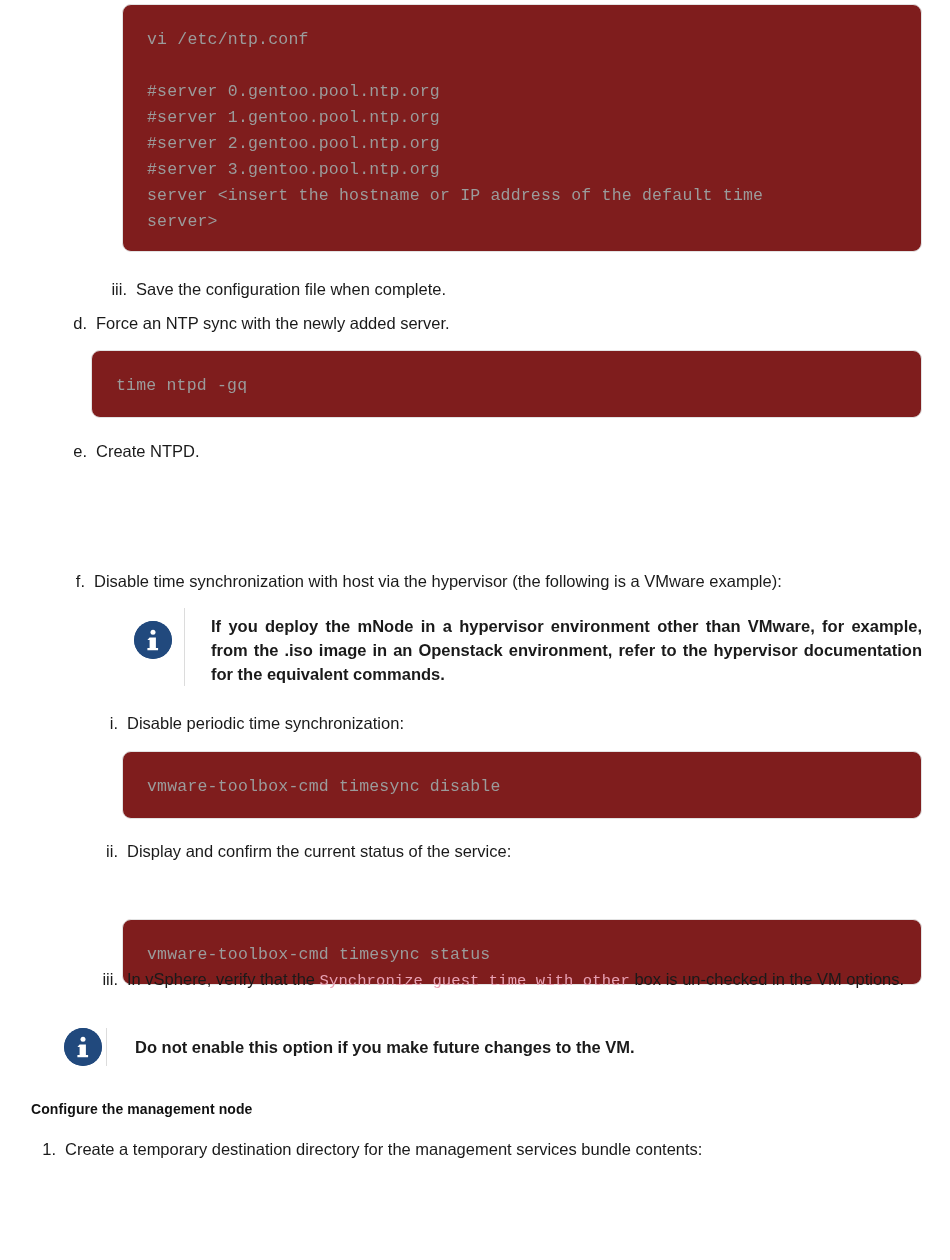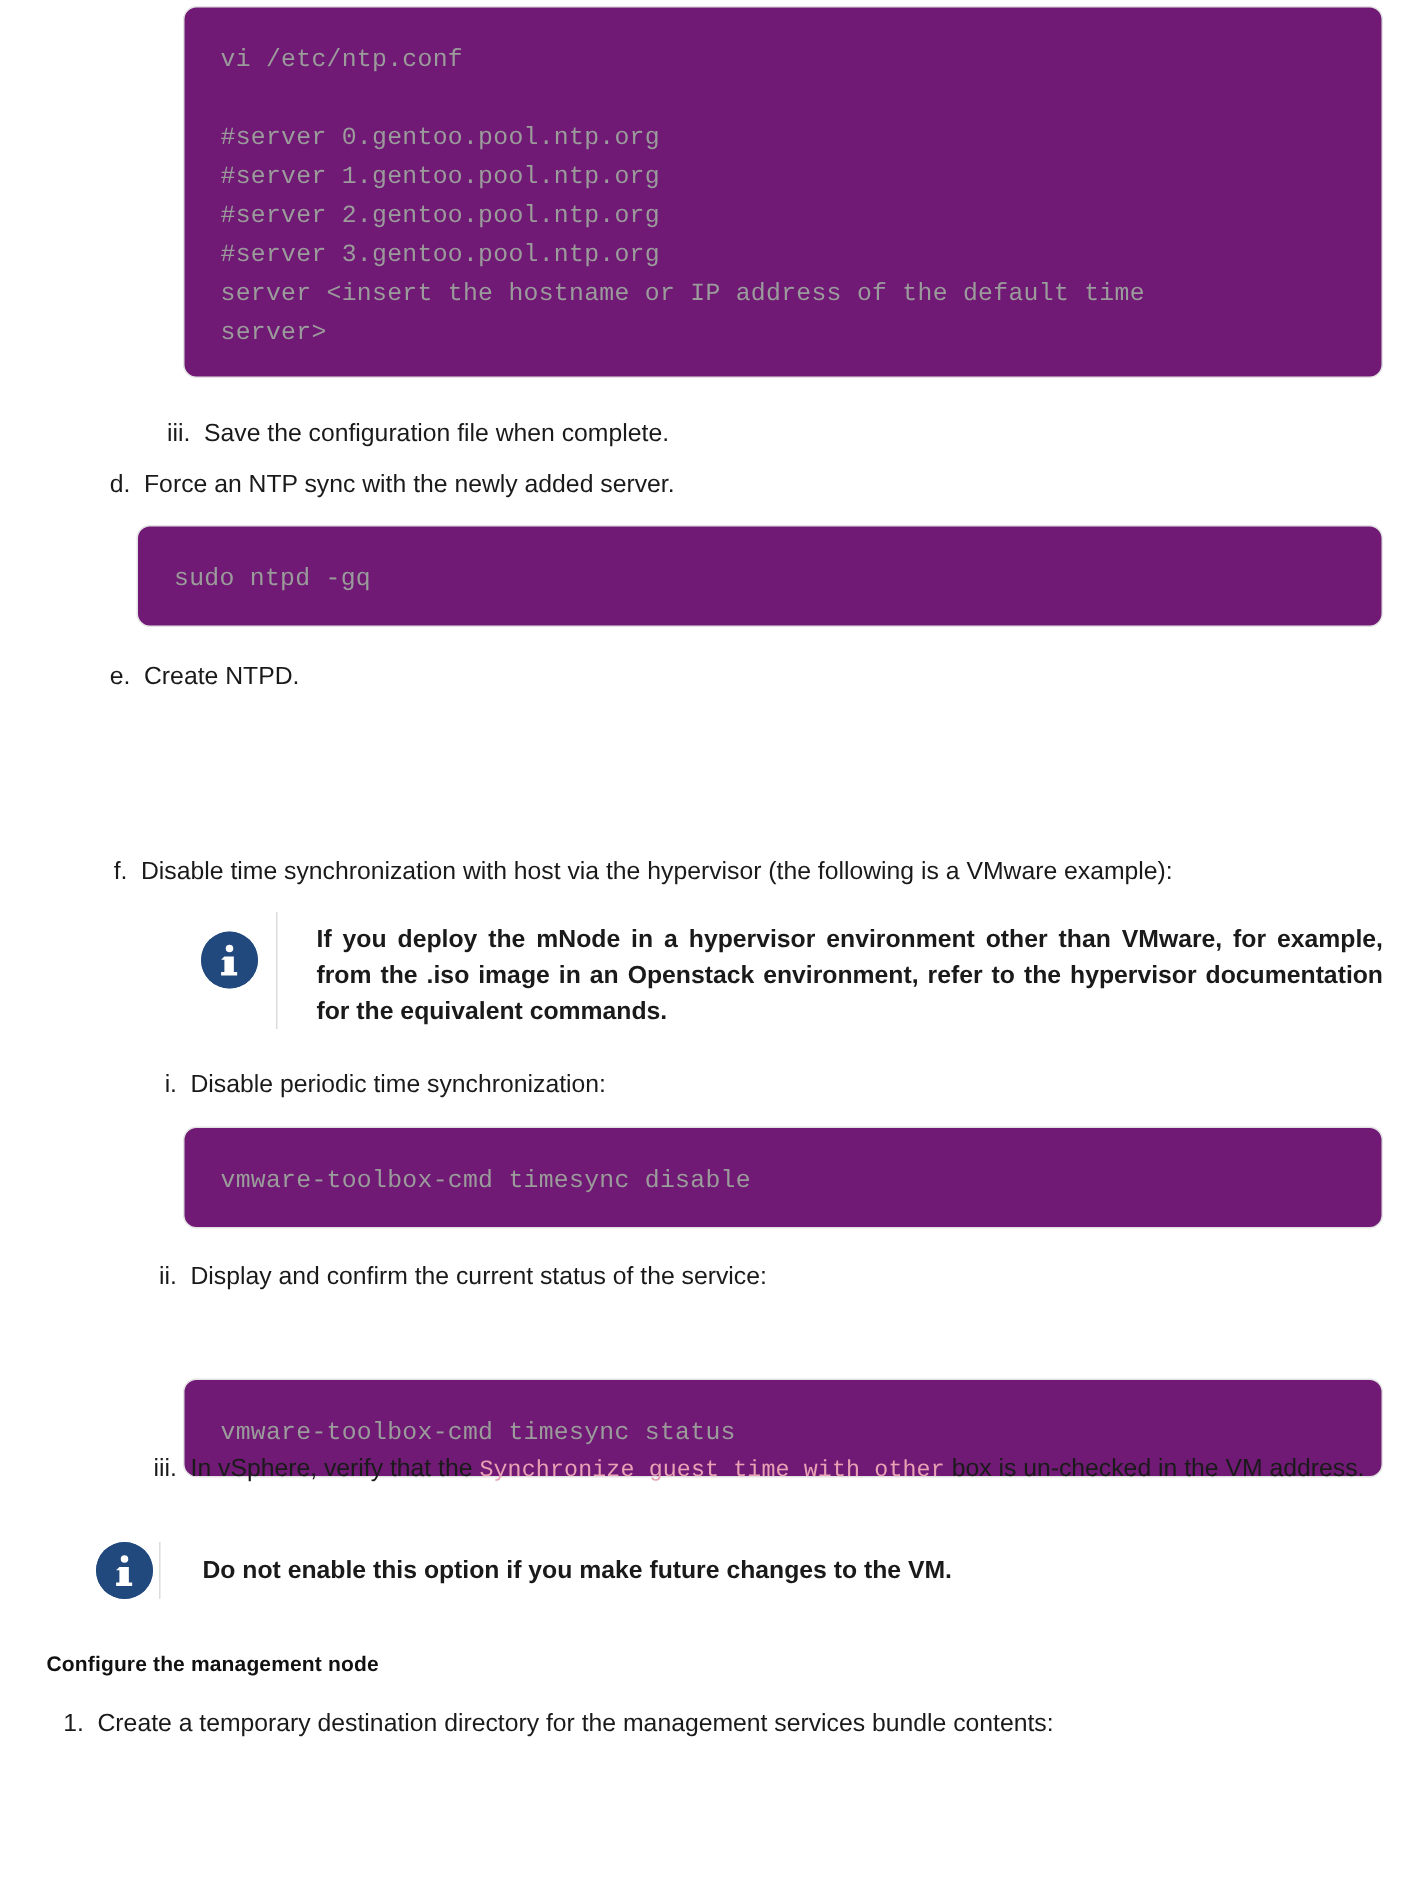--- a/index.html
+++ b/index.html
@@ -20,21 +20,21 @@
     position: relative;
     width: 950px;
     height: 1260px;
     overflow: hidden;
   }
 
   
   .code-block {
     position: absolute;
     box-sizing: border-box;
-    background: #701a75;
+    background: #7f1d1d;
     border: 1px solid #e3e3e3;
     border-radius: 9px;
     font-family: "Liberation Mono", "DejaVu Sans Mono", monospace;
     font-size: 16.5px;
     line-height: 26px;
     color: #9b9b9b;
     white-space: pre;
     padding: 22px 24px;
     letter-spacing: 0.2px;
   }
@@ -126,21 +126,21 @@
   <div class="li" style="left:96px; top:278px; width:640px;">
     <span class="marker" style="width:31px;">iii.</span>
     <span class="li-text">Save the configuration file when complete.</span>
   </div>
 
   <div class="li" style="left:62px; top:312px; width:700px;">
     <span class="marker" style="width:25px;">d.</span>
     <span class="li-text">Force an NTP sync with the newly added server.</span>
   </div>
 
-  <div class="code-block" style="left:91px; top:350px; width:831px; height:68px;">sudo ntpd -gq</div>
+  <div class="code-block" style="left:91px; top:350px; width:831px; height:68px;">time ntpd -gq</div>
 
   <div class="li" style="left:62px; top:440px; width:700px;">
     <span class="marker" style="width:25px;">e.</span>
     <span class="li-text">Create NTPD.</span>
   </div>
 
 
   <div class="li" style="left:62px; top:570px; width:860px;">
     <span class="marker" style="width:23px;">f.</span>
     <span class="li-text">Disable time synchronization with host via the hypervisor (the following is a VMware example):</span>
@@ -167,21 +167,21 @@
 
   <div class="li" style="left:96px; top:840px; width:700px;">
     <span class="marker" style="width:22px;">ii.</span>
     <span class="li-text">Display and confirm the current status of the service:</span>
   </div>
 
   <div class="code-block" style="left:122px; top:919px; width:800px; height:66px;">vmware-toolbox-cmd timesync status</div>
 
   <div class="li" style="left:96px; top:968px; width:836px;">
     <span class="marker" style="width:22px;">iii.</span>
-    <span class="li-text"><span>In vSphere, verify that the </span><span class="inline-code">Synchronize guest time with other</span><span> box is un-checked in the VM address.</span></span>
+    <span class="li-text"><span>In vSphere, verify that the </span><span class="inline-code">Synchronize guest time with other</span><span> box is un-checked in the VM options.</span></span>
   </div>
 
   <div class="note" style="left:60px; top:1028px; width:700px;">
     <div class="note-icon-cell" style="width:46px;">
       <svg class="info-icon" viewBox="0 0 38 38">
         <circle cx="19" cy="19" r="19" fill="#21497d"></circle>
         <circle cx="19" cy="11.3" r="2.5" fill="#ffffff"></circle>
         <path d="M15.6 16.6 h6.3 v10.4 h2.2 v2.3 h-10.7 v-2.3 h2.2 v-8.1 h-2.2 z" fill="#ffffff"></path>
       </svg>
     </div>

